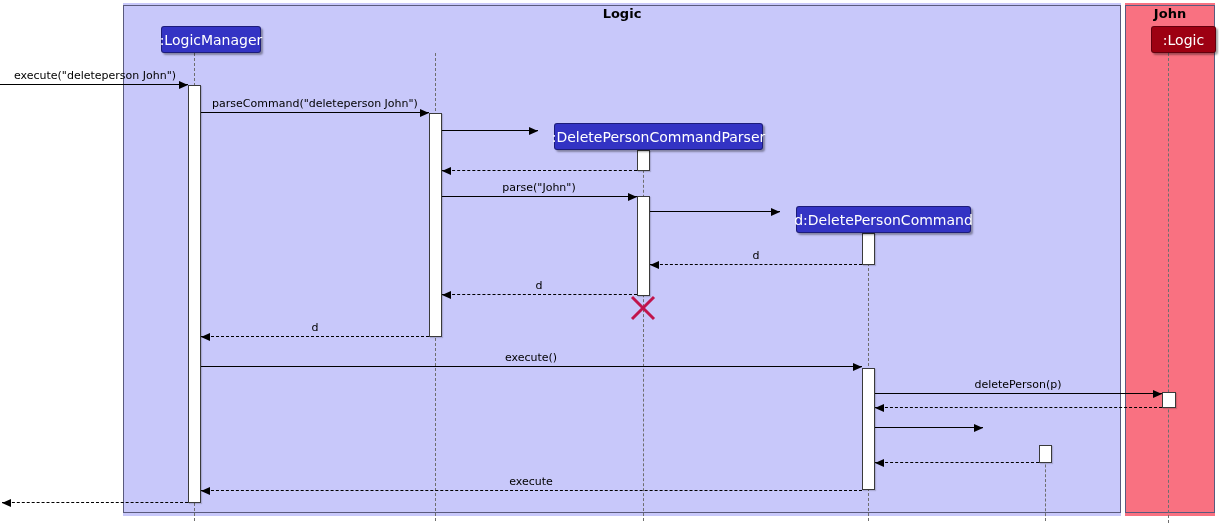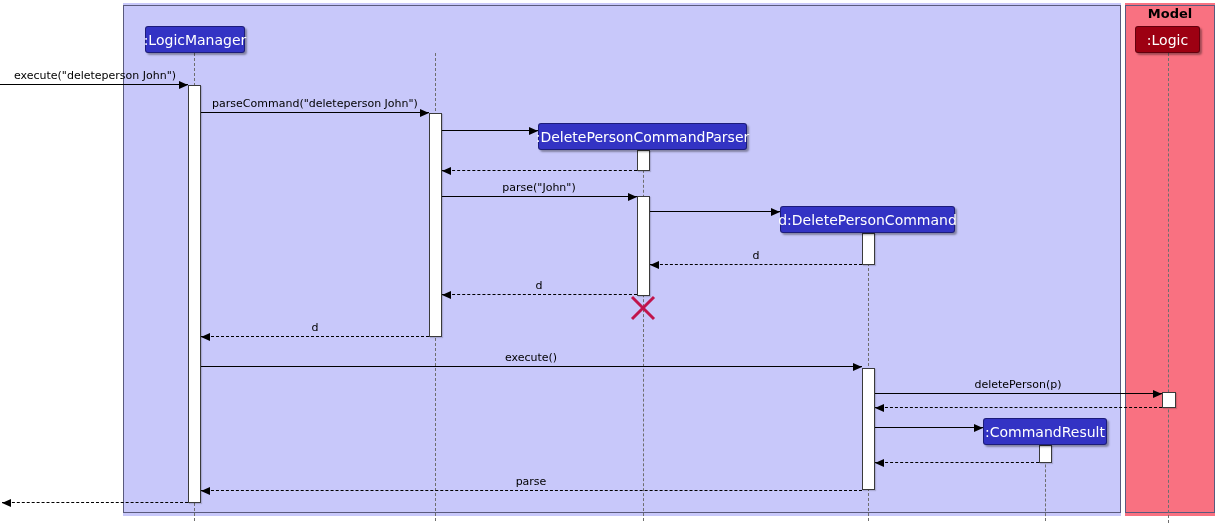--- a/index.html
+++ b/index.html
@@ -8,40 +8,41 @@
   .ffill{position:absolute;}
   .fborder{position:absolute;border:1px solid var(--frame-border);box-sizing:border-box;background:transparent;}
   .ftitle{position:absolute;text-align:center;font-weight:bold;font-size:13px;color:#000;}
   .life{position:absolute;width:0;border-left:1px dashed var(--lifeline);}
   .act{position:absolute;width:13px;background:var(--activation-fill);
        border:1px solid var(--activation-border);box-sizing:border-box;
        box-shadow:1px 1px 1px rgba(0,0,0,0.15);}
   .pbox{position:absolute;display:flex;align-items:center;justify-content:center;
         background:var(--logic-participant);color:#fff;font-size:14px;
         border-radius:3px;border:1px solid rgba(10,10,60,0.55);
-        box-shadow:2px 2px 2px rgba(0,0,0,0.35);box-sizing:border-box;white-space:nowrap;}
+        box-shadow:2px 2px 2px rgba(0,0,0,0.35);box-sizing:border-box;white-space:nowrap;margin-left:16px;}
   .pbox.model{background:var(--model-participant);border-color:rgba(60,0,10,0.6);}
   .line{position:absolute;height:0;border-top:1px solid var(--arrow);}
   .line.dashed{border-top-style:dashed;}
   .head{position:absolute;width:0;height:0;border-top:4px solid transparent;border-bottom:4px solid transparent;}
   .head.r{border-left:9px solid var(--arrow);}
   .head.l{border-right:9px solid var(--arrow);}
   .mlabel{position:absolute;font-size:11px;color:#000;white-space:nowrap;}
   .mlabel.c{transform:translateX(-50%);}
 </style>
 </head>
 <body>
 
 <div id="canvas">
 
   <div class="ffill" style="left:123px;top:3px;width:998px;height:513px;background:var(--logic-fill);"></div>
   <div class="ffill" style="left:1125px;top:3px;width:90px;height:513px;background:var(--model-fill);"></div>
   <div class="fborder" style="left:123px;top:5px;width:998px;height:508px;"></div>
   <div class="fborder" style="left:1125px;top:5px;width:90px;height:508px;"></div>
-  <div class="ftitle" style="left:1125px;top:6px;width:90px;">Model</div>
+  <div class="ftitle" style="left:123px;top:6px;width:998px;">Logic</div>
+  <div class="ftitle" style="left:1125px;top:6px;width:90px;">John</div>
 
   <div class="life" style="left:194px;top:53px;height:468px;"></div>
   <div class="life" style="left:435px;top:53px;height:468px;"></div>
   <div class="life" style="left:643px;top:150px;height:371px;"></div>
   <div class="life" style="left:868px;top:233px;height:288px;"></div>
   <div class="life" style="left:1045px;top:445px;height:76px;"></div>
   <div class="life" style="left:1168px;top:53px;height:470px;"></div>
 
   <div class="line" style="left:0;top:84px;width:188px;"></div>
   <div class="head r" style="left:179px;top:81px;"></div>
@@ -88,21 +89,21 @@
   <div class="head l" style="left:875px;top:404px;"></div>
 
   <div class="line" style="left:875px;top:427px;width:108px;"></div>
   <div class="head r" style="left:974px;top:424px;"></div>
 
   <div class="line dashed" style="left:875px;top:462px;width:164px;"></div>
   <div class="head l" style="left:875px;top:459px;"></div>
 
   <div class="line dashed" style="left:201px;top:490px;width:661px;"></div>
   <div class="head l" style="left:201px;top:487px;"></div>
-  <div class="mlabel c" style="left:531px;top:475px;">parse</div>
+  <div class="mlabel c" style="left:531px;top:475px;">execute</div>
 
   <div class="line dashed" style="left:2px;top:502px;width:186px;"></div>
   <div class="head l" style="left:2px;top:499px;"></div>
 
   <div class="act" style="left:188px;top:85px;height:418px;"></div>
   <div class="act" style="left:429px;top:113px;height:224px;"></div>
   <div class="act" style="left:637px;top:150px;height:21px;"></div>
   <div class="act" style="left:637px;top:196px;height:100px;"></div>
   <div class="act" style="left:862px;top:233px;height:32px;"></div>
   <div class="act" style="left:862px;top:368px;height:122px;"></div>
@@ -111,23 +112,20 @@
 
   <div class="pbox" style="left:145px;top:26px;width:100px;height:27px;">
     <span>:LogicManager</span>
   </div>
   <div class="pbox" style="left:538px;top:123px;width:209px;height:27px;">
     <span>:DeletePersonCommandParser</span>
   </div>
   <div class="pbox" style="left:780px;top:206px;width:175px;height:27px;">
     <span>d:DeletePersonCommand</span>
   </div>
-  <div class="pbox" style="left:983px;top:418px;width:124px;height:27px;">
-    <span>:CommandResult</span>
-  </div>
   <div class="pbox model" style="left:1135px;top:26px;width:65px;height:27px;">
     <span>:Logic</span>
   </div>
 
   <svg width="28" height="28" style="position:absolute;left:629px;top:294px;">
     <line x1="3" y1="3" x2="25" y2="25" stroke="var(--destroy-x)" stroke-width="3"></line>
     <line x1="25" y1="3" x2="3" y2="25" stroke="var(--destroy-x)" stroke-width="3"></line>
   </svg>
 
 </div>

